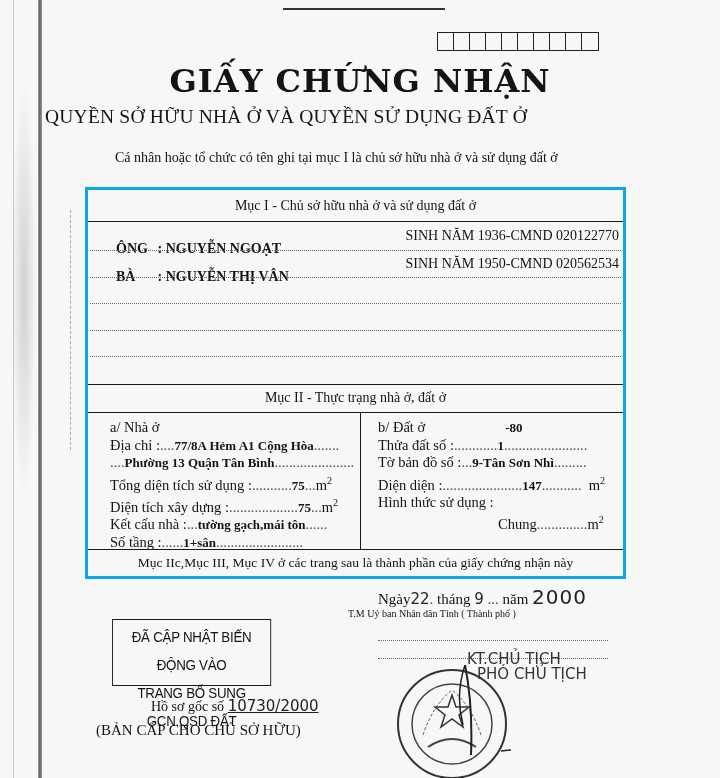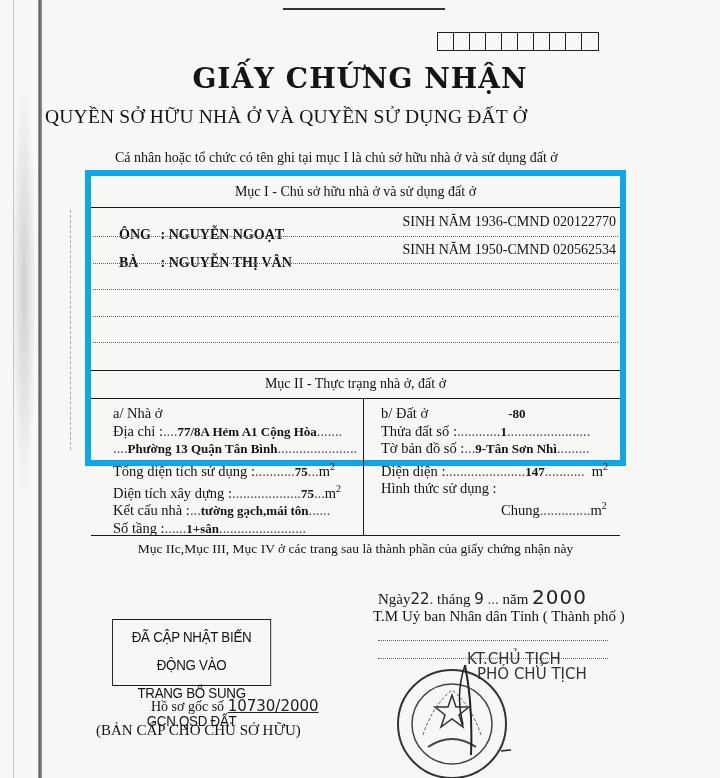--- a/index.html
+++ b/index.html
@@ -31,33 +31,33 @@
   .serial-boxes {
     position: absolute; left: 437px; top: 32px; height: 17px; display: flex;
     border: 1px solid #222;
   }
   .serial-boxes span {
     width: 16px; height: 17px; border-right: 1px solid #222; box-sizing: border-box;
   }
   .serial-boxes span:last-child { border-right: none; }
   .title {
     position: absolute; left: 0; width: 720px; top: 62px; text-align: center;
-    font-family: "DejaVu Serif", serif; font-weight: bold; font-size: 28px;
+    font-family: "DejaVu Serif", serif; font-weight: bold; font-size: 32px;
     letter-spacing: 1px;
   }
   .subtitle {
     position: absolute; left: 0; width: 572px; top: 106px; text-align: center;
     font-size: 19.5px; letter-spacing: 0.2px;
   }
   .intro {
     position: absolute; left: 115px; top: 150px; font-size: 14px;
   }
   .main-box {
-    position: absolute; left: 85px; top: 170px; width: 541px; height: 296px;
-    border: 6px solid #0ea5e9; box-sizing: border-box;
+    position: absolute; left: 85px; top: 187px; width: 541px; height: 392px;
+    border: 3px solid #0ea5e9; box-sizing: border-box;
   }
   .sec-header {
     position: absolute; left: 0; width: 100%; text-align: center; font-size: 14px;
   }
   .hline { position: absolute; left: 0; width: 100%; height: 0; border-top: 1.5px solid #1a1a1a; }
   .dotline { position: absolute; left: 2px; right: 2px; height: 0; border-top: 1px dotted #666; }
   .owner-row {
     position: absolute; left: 28px; right: 4px; font-size: 14px; font-weight: bold;
     display: flex; justify-content: space-between;
   }
@@ -72,21 +72,21 @@
   sup { font-size: 10px; }
   .footer-box {
     position: absolute; left: 0; width: 100%; text-align: center; font-size: 13.5px;
   }
   .date-line {
     position: absolute; left: 378px; top: 585px; font-size: 15px;
   }
   .hand { font-family: "DejaVu Sans", sans-serif; font-size: 15px; color: #222; }
   .hand-big { font-family: "DejaVu Sans", sans-serif; font-size: 20px; color: #222; letter-spacing: 1px; }
   .authority {
-    position: absolute; left: 373px; top: 608px; font-size: 15px;
+    position: absolute; left: 348px; top: 608px; font-size: 10px;
   }
   .sig-dots {
     position: absolute; left: 378px; width: 230px; height: 0; border-top: 1px dotted #666;
   }
   .sign-title {
     position: absolute; font-family: "DejaVu Sans", sans-serif; font-size: 15px; color: #333; text-align: center;
   }
   .stamp-box {
     position: absolute; left: 112px; top: 619px; width: 173px; height: 67px;
     border: 1.5px solid #1a1a1a; box-sizing: border-box;

